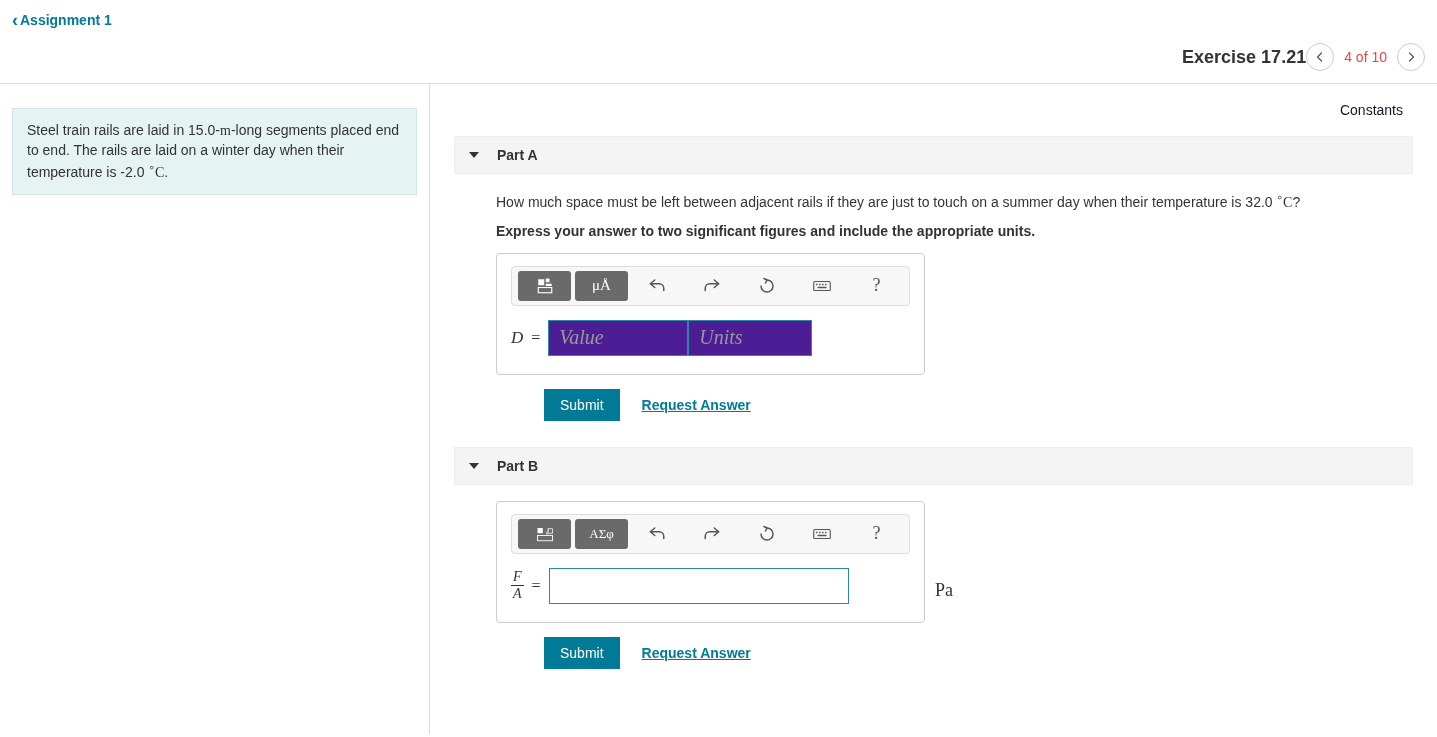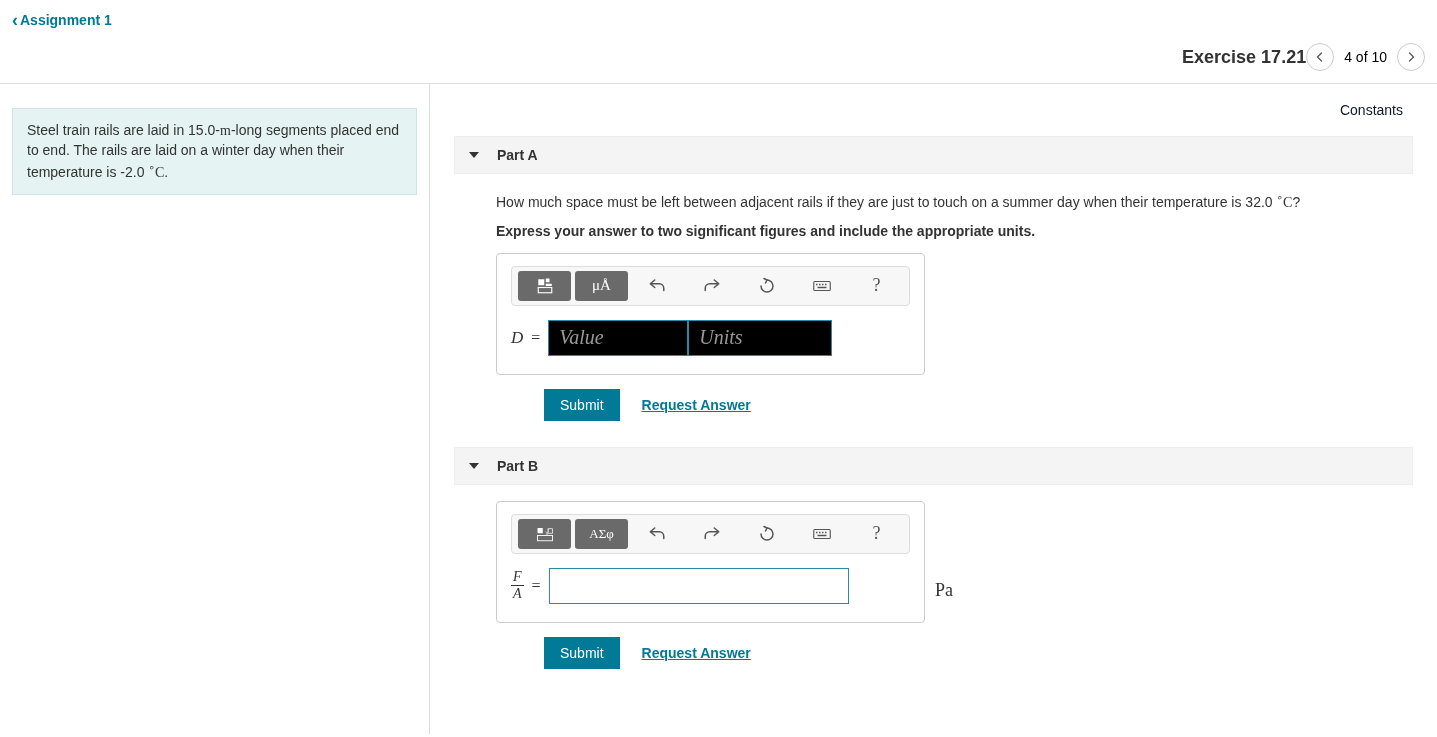--- a/index.html
+++ b/index.html
@@ -5,21 +5,21 @@
 * { box-sizing: border-box; margin: 0; padding: 0; }
 body { font-family: Arial, Helvetica, sans-serif; font-size: 14px; color: #333; background: #fff; }
 .top-bar { padding: 10px 12px 4px; }
 .back-link { color: #007a96; font-weight: bold; font-size: 14px; text-decoration: none; cursor: pointer; }
 .back-link::before { content: "\2039"; font-size: 18px; font-weight: bold; margin-right: 2px; vertical-align: -1px; }
 .title-row { display: flex; align-items: center; justify-content: flex-end; padding: 8px 12px 12px; border-bottom: 1px solid #ddd; }
 .ex-title { font-size: 18px; font-weight: bold; color: #333; }
 .nav-group { display: flex; align-items: center; gap: 10px; }
 .nav-btn { width: 28px; height: 28px; border: 1px solid #ccc; border-radius: 50%; background: #fff; display: flex; align-items: center; justify-content: center; cursor: pointer; color: #555; }
 .nav-btn svg { width: 12px; height: 12px; }
-.nav-count { font-size: 14px; color: #000000; }
+.nav-count { font-size: 14px; color: #ef4444; }
 .main { display: flex; }
 .left-col { width: 430px; border-right: 1px solid #ddd; padding: 24px 12px 40px; min-height: 650px; }
 .problem-box { background: #e5f3f3; border: 1px solid #d0e5e5; padding: 12px 14px; font-size: 14px; line-height: 1.4; color: #333; }
 .right-col { flex: 1; padding: 18px 24px 30px 24px; }
 .constants-row { text-align: right; padding-right: 10px; margin-bottom: 18px; }
 .constants-link { color: #0f172a; font-size: 14px; cursor: pointer; }
 .part { margin-bottom: 26px; }
 .part-header { background: #f4f4f4; border: 1px solid #eee; padding: 10px 14px; display: flex; align-items: center; gap: 18px; }
 .caret-down { width: 0; height: 0; border-left: 5px solid transparent; border-right: 5px solid transparent; border-top: 6px solid #333; }
 .part-title { font-weight: bold; font-size: 14px; }
@@ -28,23 +28,23 @@
 .instruction-text { font-size: 14px; font-weight: bold; margin-bottom: 14px; }
 .answer-box { border: 1px solid #ccc; border-radius: 4px; padding: 12px 14px 18px; display: inline-block; min-width: 348px; }
 .toolbar { display: inline-flex; align-items: center; background: #f7f7f7; border: 1px solid #ddd; border-radius: 4px; padding: 4px 6px; gap: 2px; margin-bottom: 14px; }
 .tool-btn { width: 53px; height: 30px; display: flex; align-items: center; justify-content: center; cursor: pointer; border-radius: 3px; color: #555; font-size: 15px; }
 .tool-btn.dark { background: #6a6a6a; color: #fff; }
 .tool-btn.dark + .tool-btn.dark { margin-left: 2px; }
 .tool-btn svg { width: 18px; height: 18px; }
 .input-row { display: flex; align-items: center; gap: 8px; }
 .var-label { font-family: 'Times New Roman', serif; font-style: italic; font-size: 17px; }
 .eq-sign { font-family: 'Times New Roman', serif; font-size: 16px; }
-.value-input, .units-input { height: 36px; border: 1px solid #2a8aa5; padding: 0 10px; font-family: 'Times New Roman', serif; font-size: 20px; font-style: italic; color: #888; background: #000000; }
+.value-input, .units-input { height: 36px; border: 1px solid #2a8aa5; padding: 0 10px; font-family: 'Times New Roman', serif; font-size: 20px; font-style: italic; color: #888; background: #4c1d95; }
 .value-input { width: 140px; }
-.units-input { width: 144px; margin-left: -1px; }
+.units-input { width: 124px; margin-left: -1px; }
 .value-input::placeholder, .units-input::placeholder { color: #999; }
 .wide-input { width: 300px; height: 36px; border: 1px solid #2a8aa5; background: #fff; }
 .unit-static { font-family: 'Times New Roman', serif; font-size: 18px; margin-left: 10px; }
 .frac { display: inline-flex; flex-direction: column; align-items: center; font-family: 'Times New Roman', serif; font-style: italic; font-size: 14px; line-height: 1; }
 .frac .num { border-bottom: 1px solid #333; padding: 0 2px 1px; }
 .frac .den { padding-top: 1px; }
 .action-row { margin-top: 14px; display: flex; align-items: center; gap: 22px; padding-left: 48px; }
 .submit-btn { background: #007a96; color: #fff; border: none; padding: 8px 16px; font-size: 14px; cursor: pointer; }
 .request-link { color: #007a96; font-weight: bold; text-decoration: underline; font-size: 14px; cursor: pointer; }
 .deg { font-size: 0.75em; vertical-align: super; }

